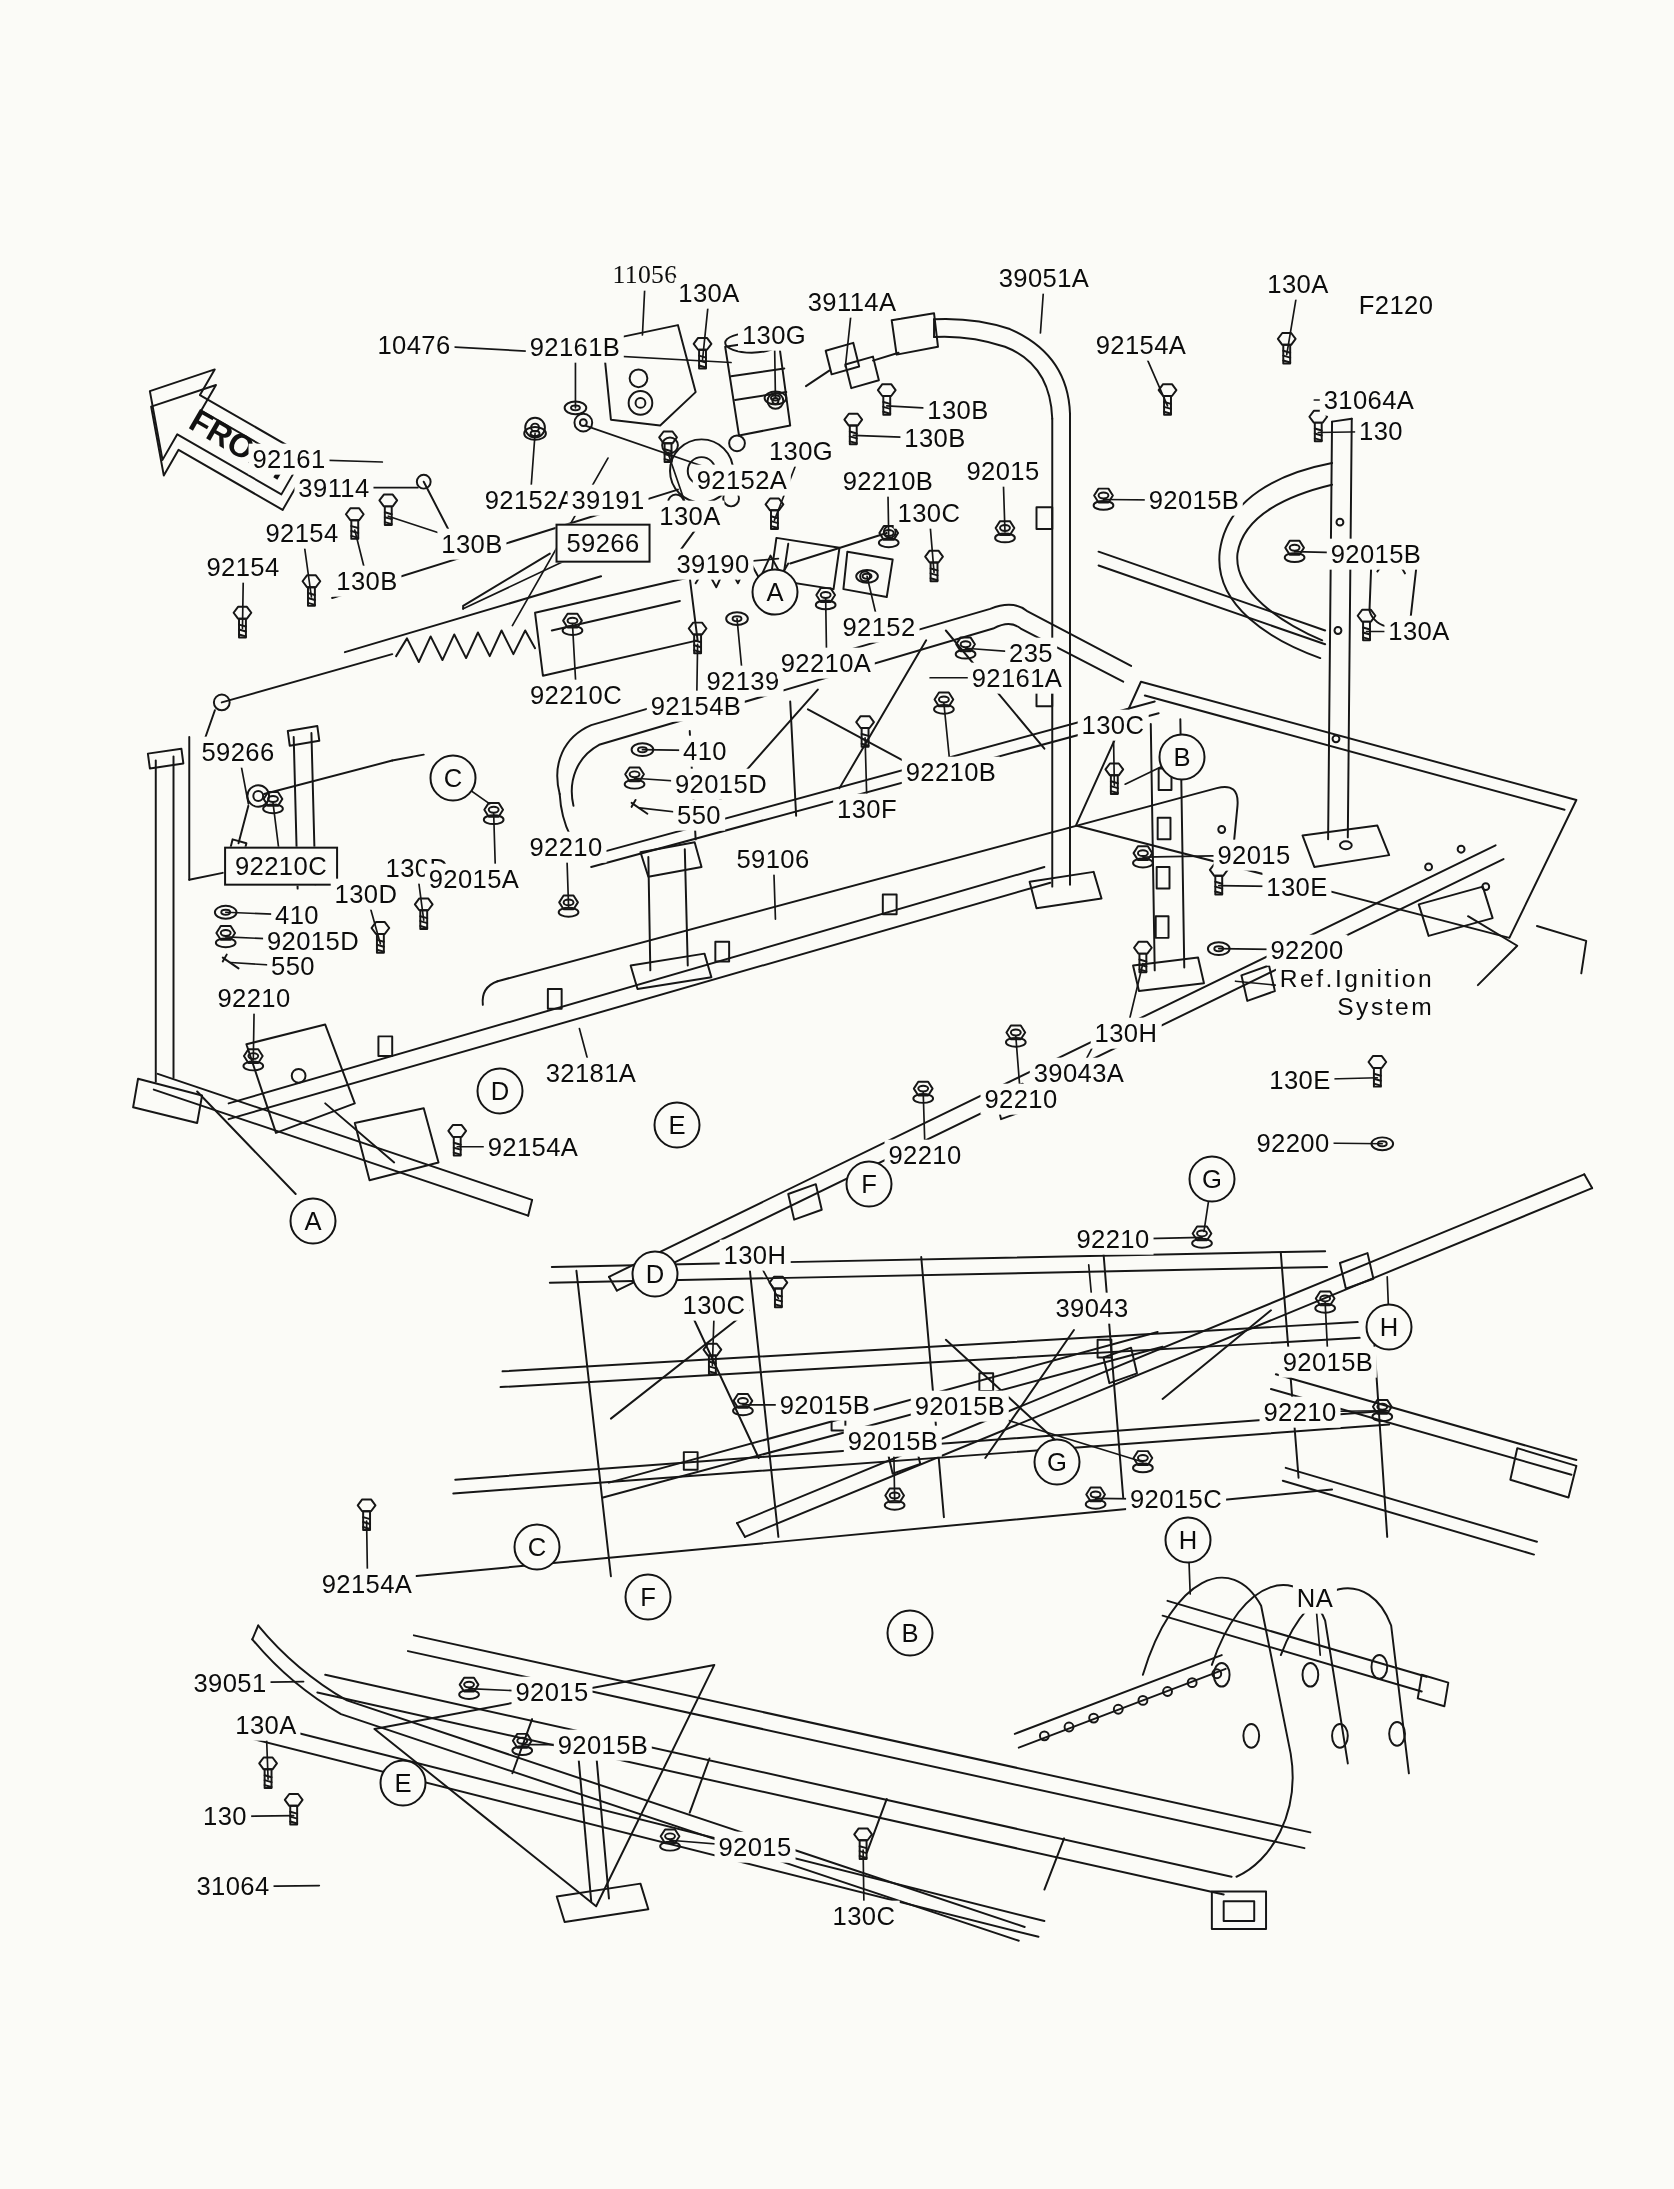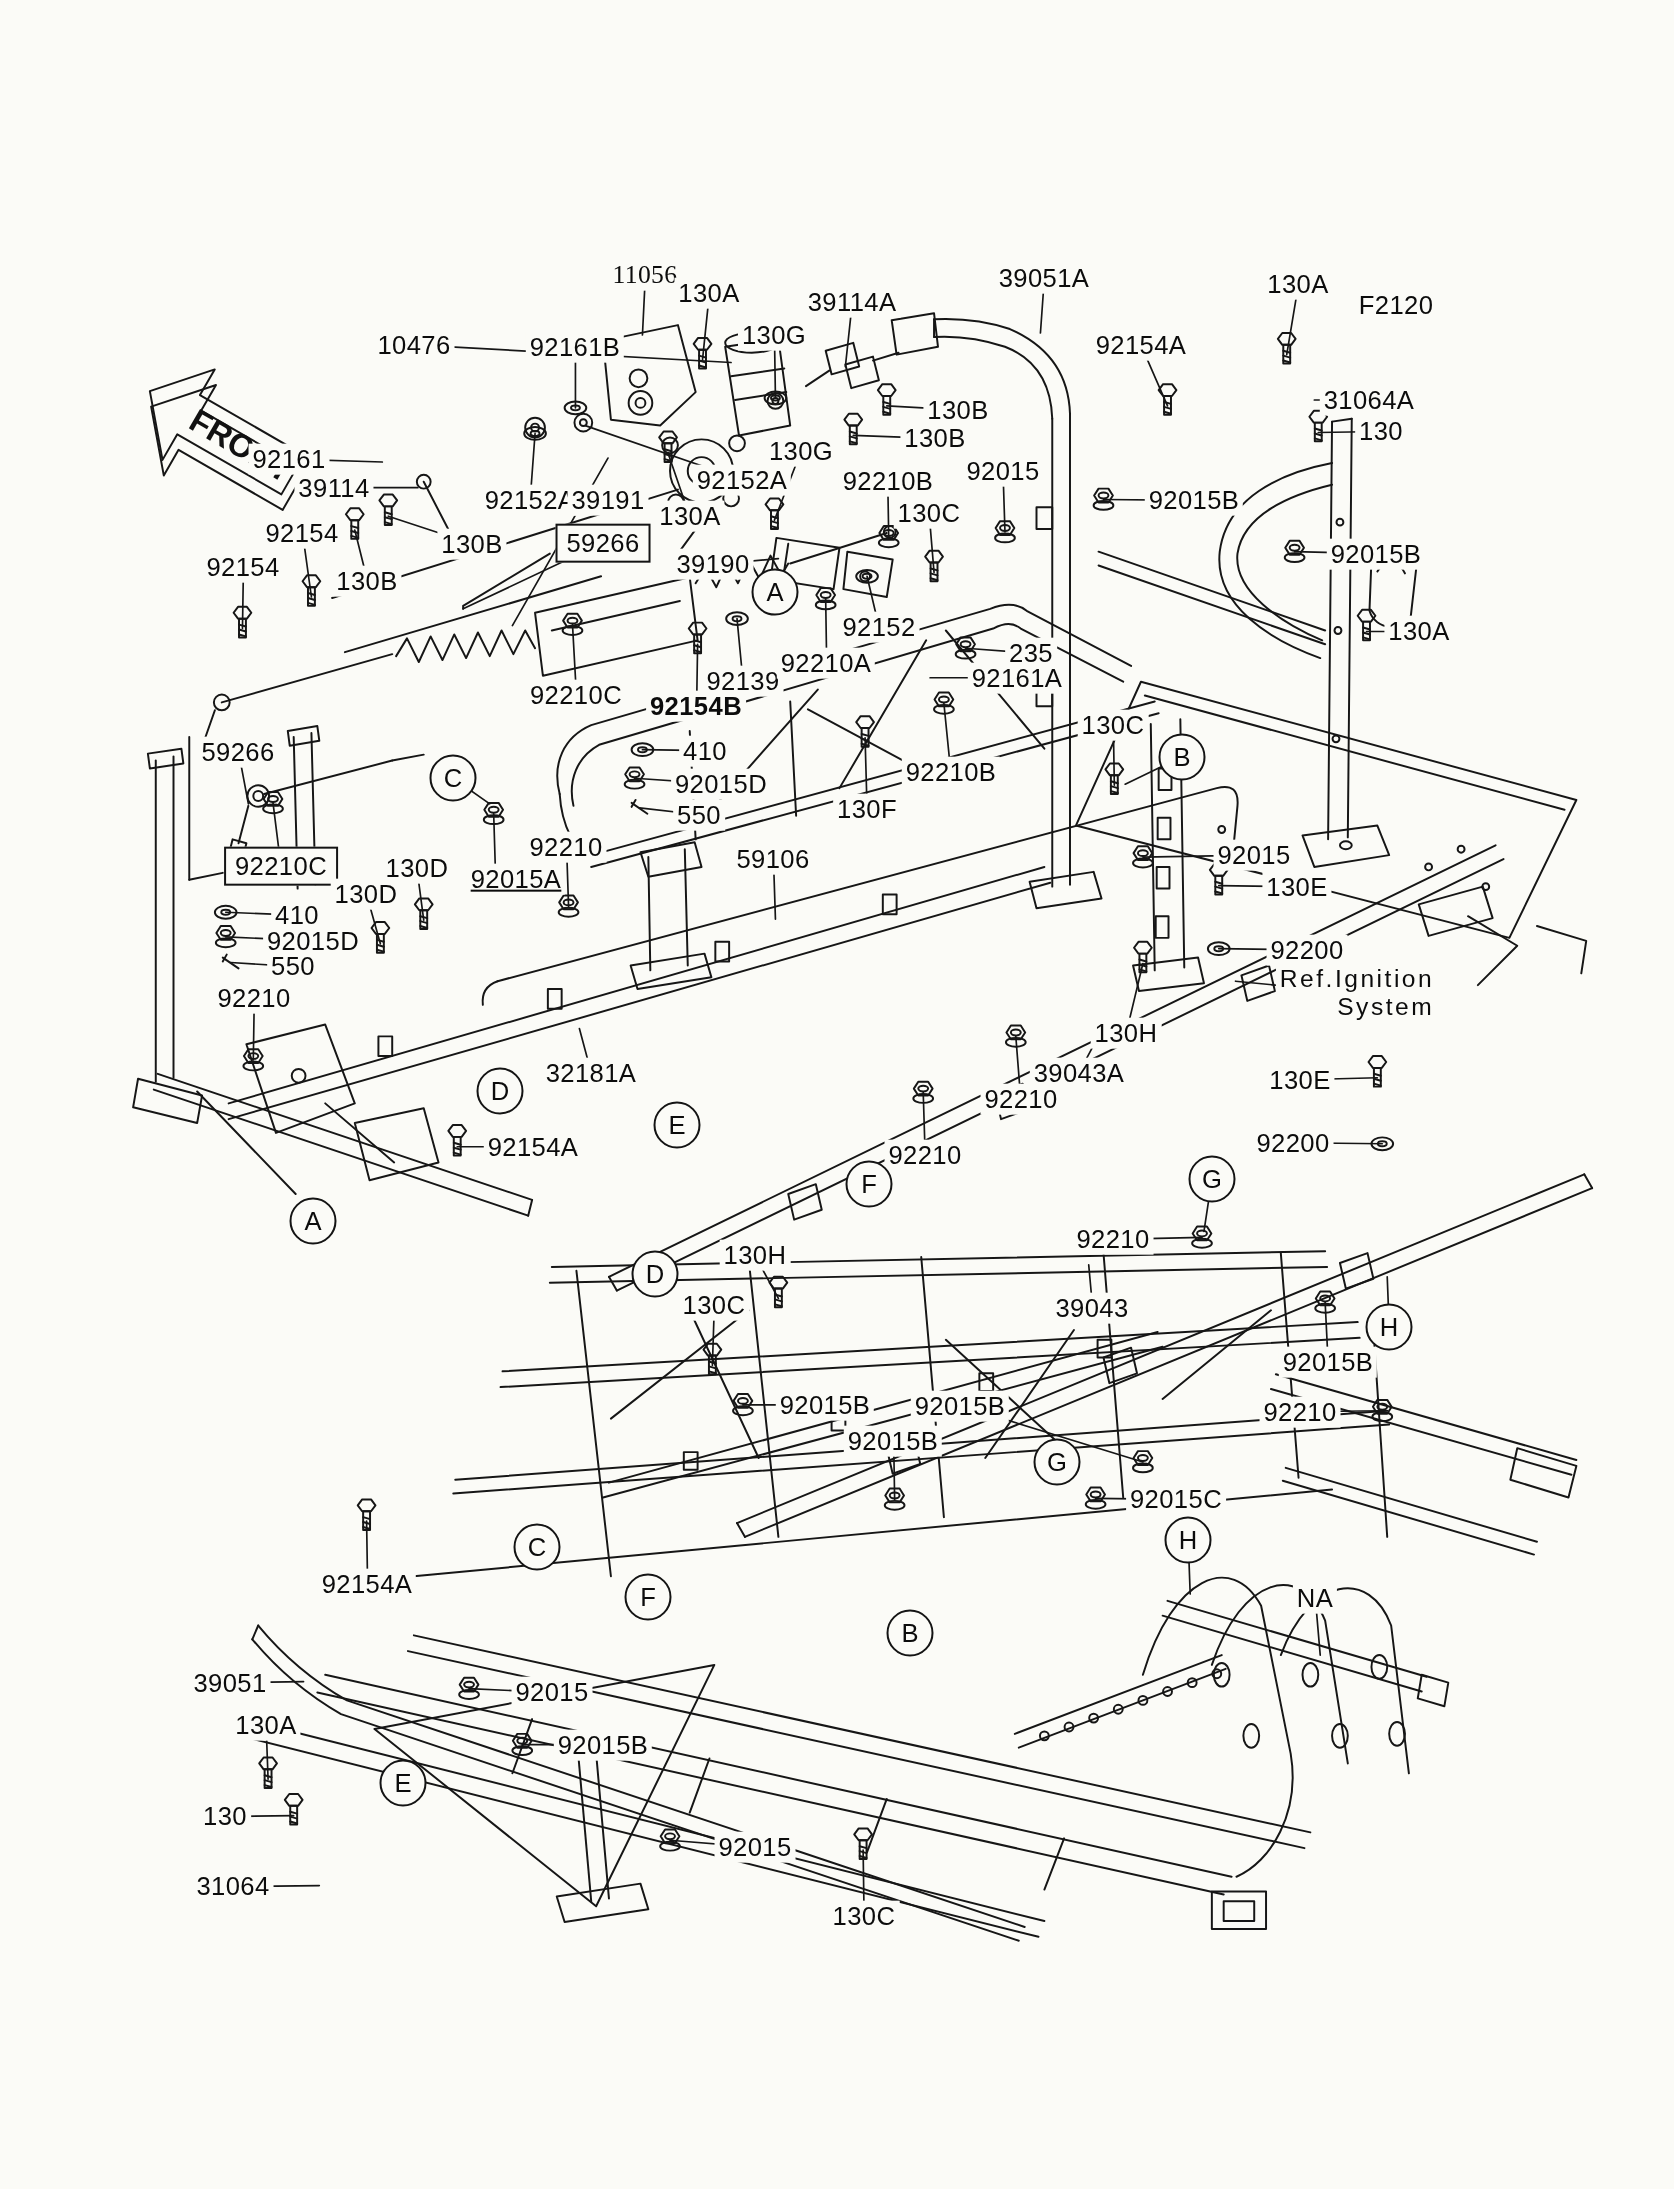--- a/index.html
+++ b/index.html
@@ -481,40 +481,40 @@
     <div class="lbl" style="left: 935px; top: 438px;">130B</div>
     <div class="lbl" style="left: 888px; top: 481px;">92210B</div>
     <div class="lbl" style="left: 1003px; top: 471px;">92015</div>
     <div class="lbl" style="left: 929px; top: 513px;">130C</div>
     <div class="lbl" style="left: 1194px; top: 500px;">92015B</div>
     <div class="lbl" style="left: 1376px; top: 554px;">92015B</div>
     <div class="lbl" style="left: 713px; top: 564px;">39190</div>
     <div class="lbl boxed" style="left: 603px; top: 543px;">59266</div>
     <div class="lbl" style="left: 576px; top: 695px;">92210C</div>
     <div class="lbl" style="left: 743px; top: 681px;">92139</div>
-    <div class="lbl" style="left: 696px; top: 706px; font-weight: bold;">92154B</div>
+    <div class="lbl" style="left: 696px; top: 706px;">92154B</div>
     <div class="lbl" style="left: 826px; top: 663px;">92210A</div>
     <div class="lbl" style="left: 879px; top: 627px;">92152</div>
     <div class="lbl" style="left: 1031px; top: 653px;">235</div>
     <div class="lbl" style="left: 1017px; top: 678px;">92161A</div>
     <div class="lbl" style="left: 951px; top: 772px;">92210B</div>
     <div class="lbl" style="left: 867px; top: 809px;">130F</div>
     <div class="lbl" style="left: 705px; top: 751px;">410</div>
     <div class="lbl" style="left: 721px; top: 784px;">92015D</div>
     <div class="lbl" style="left: 699px; top: 815px;">550</div>
     <div class="lbl" style="left: 1419px; top: 631px;">130A</div>
     <div class="lbl" style="left: 1113px; top: 725px;">130C</div>
     <div class="lbl" style="left: 238px; top: 752px;">59266</div>
     <div class="lbl boxed" style="left: 281px; top: 866px;">92210C</div>
     <div class="lbl" style="left: 297px; top: 915px;">410</div>
     <div class="lbl" style="left: 313px; top: 941px;">92015D</div>
     <div class="lbl" style="left: 293px; top: 966px;">550</div>
     <div class="lbl" style="left: 417px; top: 868px;">130D</div>
     <div class="lbl" style="left: 366px; top: 894px;">130D</div>
-    <div class="lbl" style="left: 516px; top: 879px; text-decoration: underline;">92015A</div>
+    <div class="lbl" style="left: 474px; top: 879px;">92015A</div>
     <div class="lbl" style="left: 566px; top: 847px;">92210</div>
     <div class="lbl" style="left: 254px; top: 998px;">92210</div>
     <div class="lbl" style="left: 773px; top: 859px;">59106</div>
     <div class="lbl" style="left: 591px; top: 1073px;">32181A</div>
     <div class="lbl" style="left: 1254px; top: 855px;">92015</div>
     <div class="lbl" style="left: 1297px; top: 887px;">130E</div>
     <div class="lbl" style="left: 1307px; top: 950px;">92200</div>
     <div class="lbl refnote" style="left: 1357px; top: 993px; text-align: right;">Ref.Ignition
 System</div>
     <div class="lbl" style="left: 1126px; top: 1033px;">130H</div>

